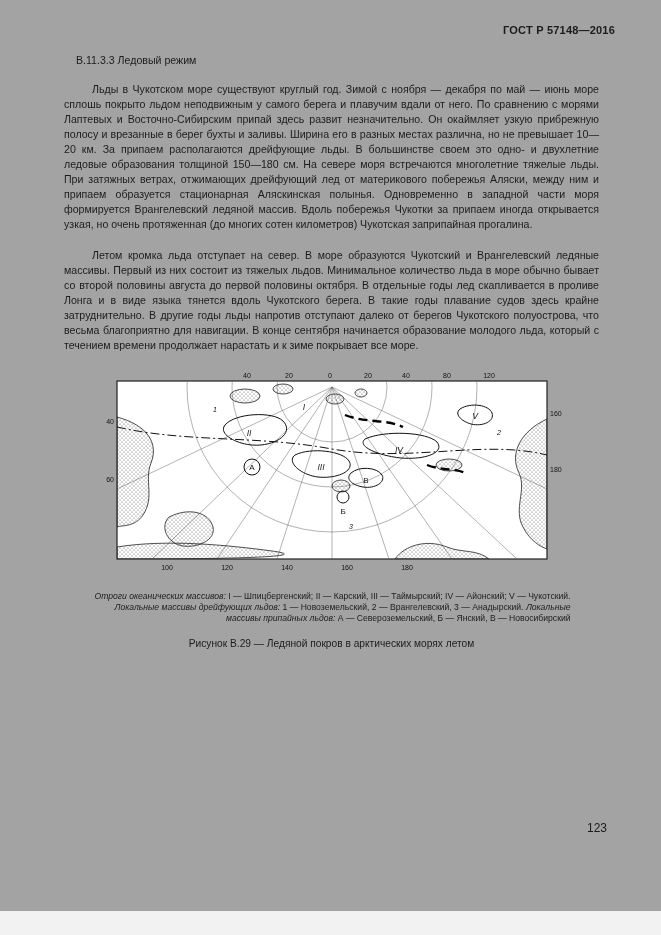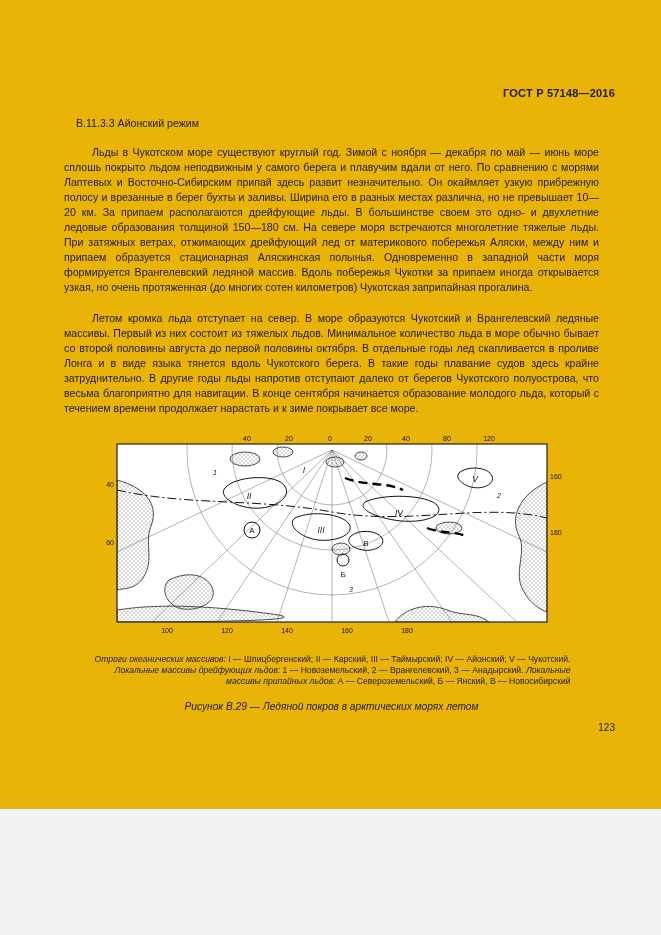--- a/index.html
+++ b/index.html
@@ -1,43 +1,43 @@
 <!DOCTYPE html>
 <html><head>
 <meta charset="utf-8">
 <style>
   html,body{margin:0;padding:0;background:#f2f2f2;}
   .page{
-    position:relative;width:661px;height:809px;margin:0 auto;background:#eab308;
-    outline:1px solid #c9c9c9;box-sizing:border-box;padding:87px 46px 0 48px;
+    position:relative;width:661px;height:911px;margin:0 auto;background:#a3a3a3;
+    outline:1px solid #c9c9c9;box-sizing:border-box;padding:24px 46px 0 48px;
     font-family:"Liberation Sans","DejaVu Sans",sans-serif;color:#1c1c1c;
   }
   .doc-header{text-align:right;font-weight:bold;font-size:11px;letter-spacing:.2px;}
   .section-heading{margin:18px 0 0 0;font-size:10.6px;text-indent:28px;}
   .body-text p{margin:16px;font-size:10.6px;line-height:15px;text-align:justify;text-indent:28px;}
   .figure-block{margin-top:13px;text-align:center;}
   .legend{width:478px;margin:10px auto 0;font-size:8.6px;line-height:10.8px;text-align:right;}
   .legend .it{font-style:italic;}
-  .fig-caption{margin-top:15px;text-align:center;font-size:10.2px;font-style:italic;}
-  .page-number{position:absolute;right:46px;bottom:76px;font-size:10px;}
+  .fig-caption{margin-top:15px;text-align:center;font-size:10.2px;}
+  .page-number{position:absolute;right:54px;bottom:76px;font-size:12px;}
   svg{display:block;margin:0 auto;}
   svg text{font-family:"Liberation Sans","DejaVu Sans",sans-serif;}
   .tick{font-size:7px;fill:#111;}
   .mlabel{font-size:8.5px;font-style:italic;fill:#111;text-anchor:middle;}
   .slabel{font-size:8px;fill:#111;text-anchor:middle;}
   .nlabel{font-size:7px;font-style:italic;fill:#111;text-anchor:middle;}
 </style>
 </head>
 <body>
 
 <div class="page">
 
   <div class="doc-header">ГОСТ Р 57148—2016</div>
 
-  <div class="section-heading">В.11.3.3  Айонский режим</div>
+  <div class="section-heading">В.11.3.3  Ледовый режим</div>
 
   <div class="body-text">
     <p>Льды в Чукотском море существуют круглый год. Зимой с ноября — декабря по май — июнь море сплошь покрыто льдом неподвижным у самого берега и плавучим вдали от него. По сравнению с морями Лаптевых и Восточно-Сибирским припай здесь развит незначительно. Он окаймляет узкую прибрежную полосу и врезанные в берег бухты и заливы. Ширина его в разных местах различна, но не превышает 10—20 км. За припаем располагаются дрейфующие льды. В большинстве своем это одно- и двухлетние ледовые образования толщиной 150—180 см. На севере моря встречаются многолетние тяжелые льды. При затяжных ветрах, отжимающих дрейфующий лед от материкового побережья Аляски, между ним и припаем образуется стационарная Аляскинская полынья. Одновременно в западной части моря формируется Врангелевский ледяной массив. Вдоль побережья Чукотки за припаем иногда открывается узкая, но очень протяженная (до многих сотен километров) Чукотская заприпайная прогалина.</p>
     <p>Летом кромка льда отступает на север. В море образуются Чукотский и Врангелевский ледяные массивы. Первый из них состоит из тяжелых льдов. Минимальное количество льда в море обычно бывает со второй половины августа до первой половины октября. В отдельные годы лед скапливается в проливе Лонга и в виде языка тянется вдоль Чукотского берега. В такие годы плавание судов здесь крайне затруднительно. В другие годы льды напротив отступают далеко от берегов Чукотского полуострова, что весьма благоприятно для навигации. В конце сентября начинается образование молодого льда, который с течением времени продолжает нарастать и к зиме покрывает все море.</p>
   </div>
 
   <div class="figure-block">
 
     <svg width="470" height="212" viewBox="0 0 470 212" aria-hidden="true">
       <defs>

